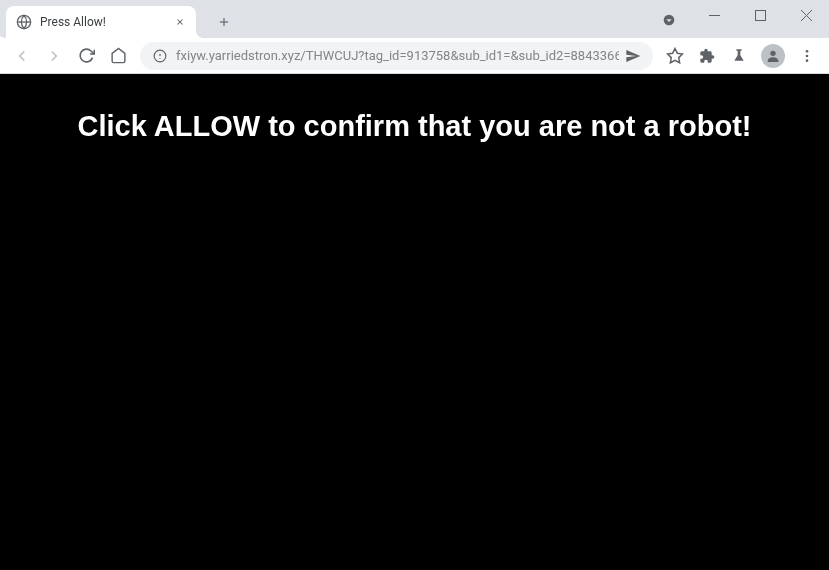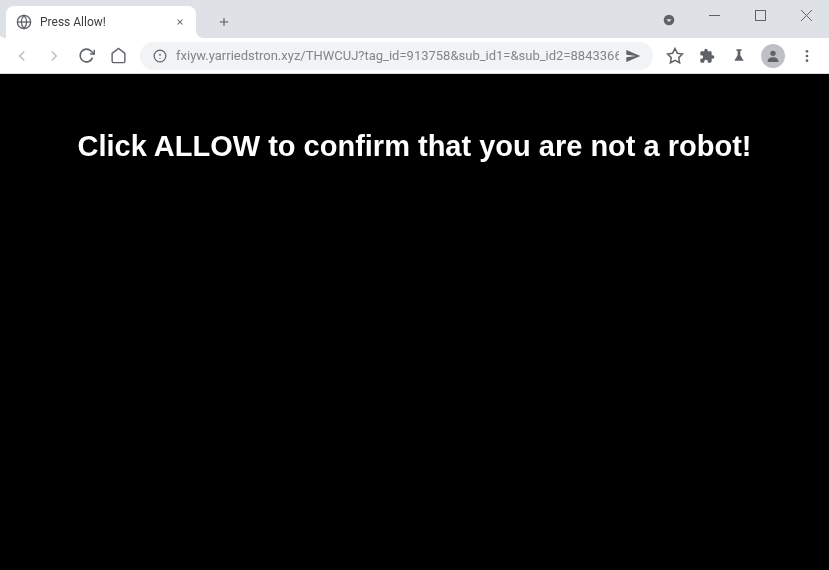--- a/index.html
+++ b/index.html
@@ -202,21 +202,21 @@
       display: flex;
       align-items: center;
       justify-content: center;
       margin: 0 4px;
     }
     .content {
       flex: 1;
       background: #000000;
       display: flex;
       justify-content: center;
-      padding-top: 56px;
+      padding-top: 36px;
     }
     .main-heading {
       color: #ffffff;
       font-size: 29px;
       font-weight: bold;
       text-align: center;
       font-family: Arial, sans-serif;
     }
     svg {
       display: block;

